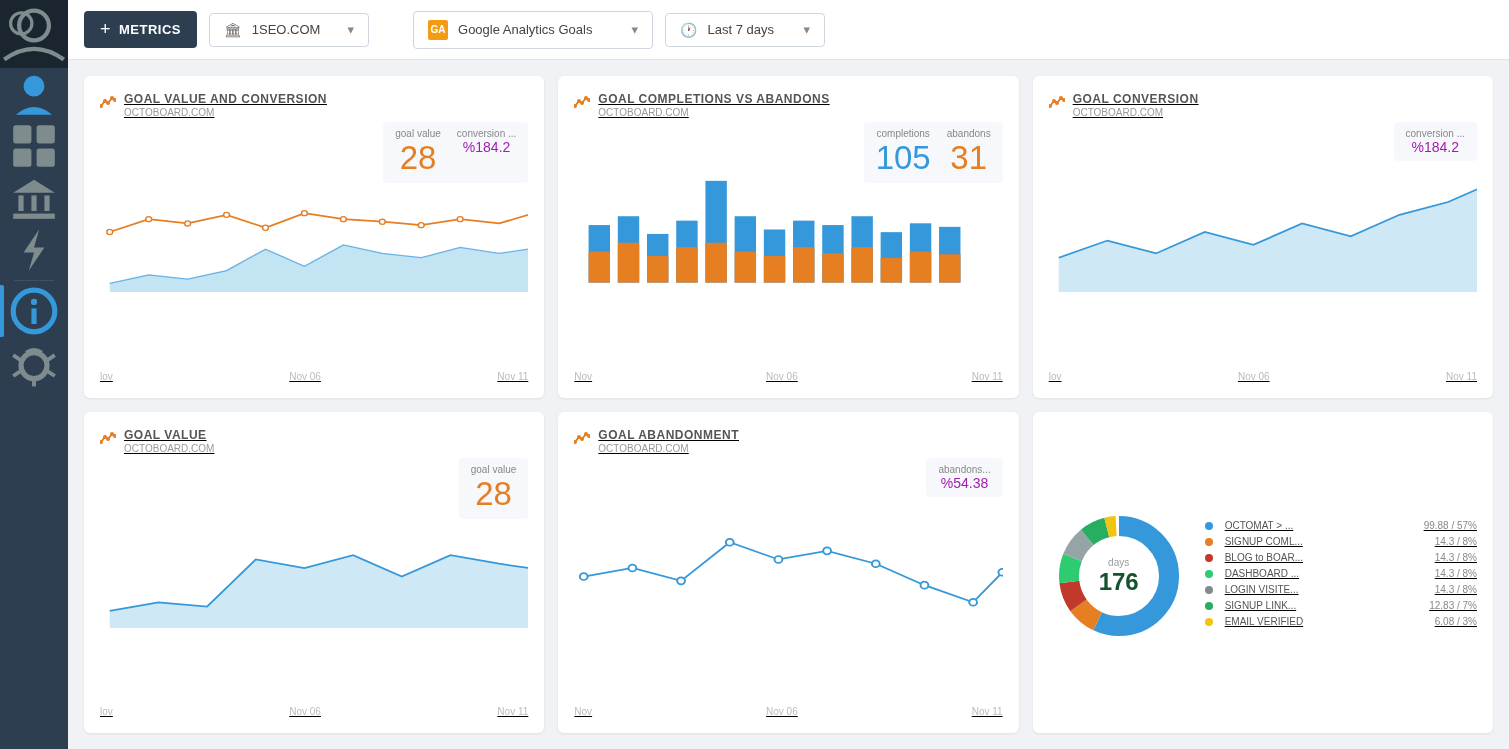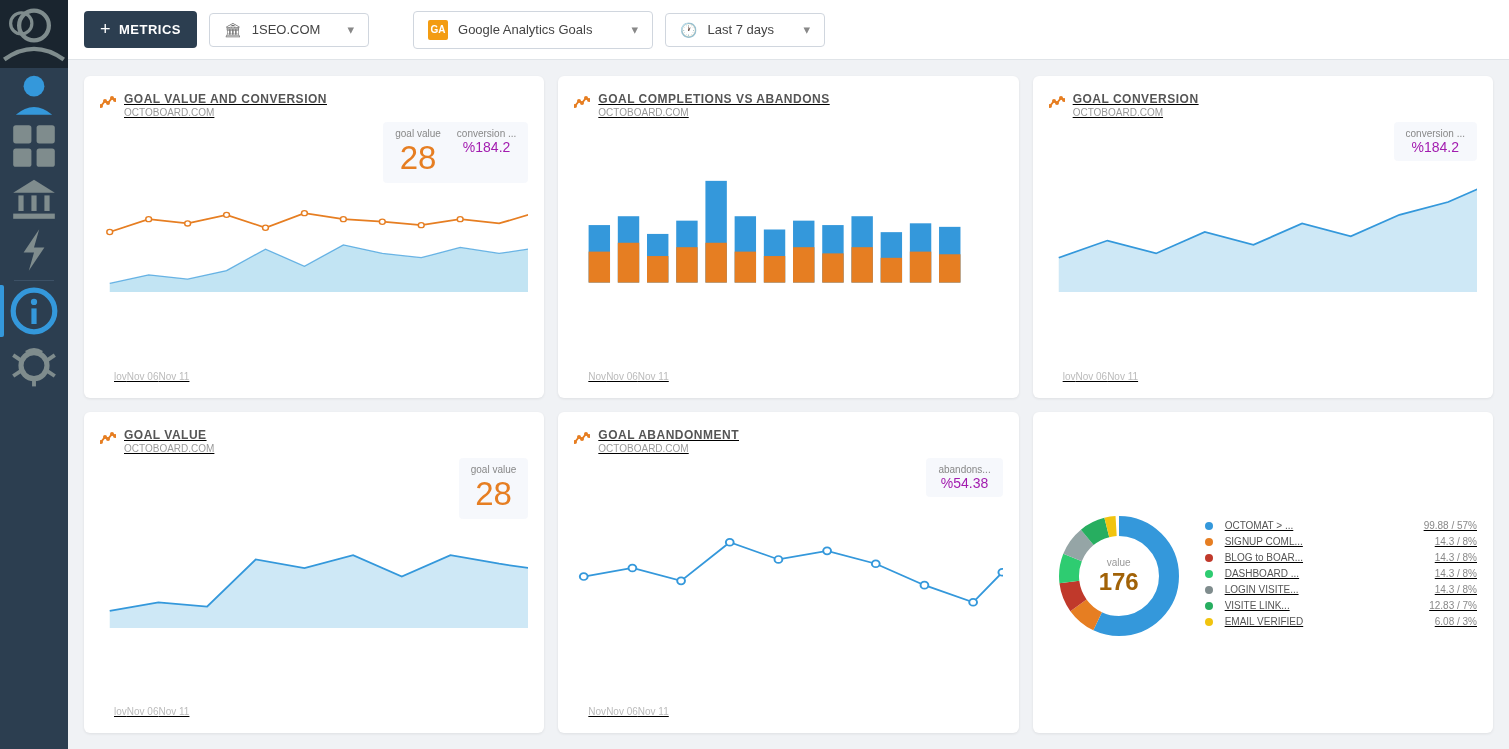--- a/index.html
+++ b/index.html
@@ -195,25 +195,24 @@
     
     .chart-area {
       flex: 1;
       margin-top: 8px;
       position: relative;
     }
 
     
     .x-labels {
       display: flex;
-      justify-content: flex-start;
+      justify-content: space-between;
       padding: 2px 0 0;
       font-size: 10px;
       color: #bbb;
-      margin-left: 14px;
     }
 
     
     svg { width: 100%; height: 100%; }
 
     
     .donut-area {
       display: flex;
       gap: 16px;
       flex: 1;
@@ -226,21 +225,21 @@
       flex-shrink: 0;
       position: relative;
     }
     .donut-center {
       position: absolute;
       top: 50%; left: 50%;
       transform: translate(-50%, -50%);
       text-align: center;
     }
     .donut-center-label { font-size: 10px; color: #999; }
-    .donut-center-value { font-size: 24px; font-weight: 700; color: #a16207; }
+    .donut-center-value { font-size: 24px; font-weight: 700; color: #14532d; }
 
     .legend { flex: 1; }
     .legend-item {
       display: flex;
       align-items: center;
       gap: 12px;
       font-size: 10px;
       color: #666;
       margin-bottom: 5px;
     }
@@ -409,20 +408,30 @@
               <circle cx="12" cy="4" r="2" fill="#e67e22"></circle>
               <circle cx="15" cy="6" r="2" fill="#e67e22"></circle>
             </svg>
         </span>
         <div class="card-title-block">
           <div class="card-title">GOAL COMPLETIONS VS ABANDONS</div>
           <div class="card-subtitle">OCTOBOARD.COM</div>
         </div>
       </div>
       <div class="card-body">
+        <div class="stats-row">
+          <div class="stat-item">
+            <div class="stat-label">completions</div>
+            <div class="stat-value blue">105</div>
+          </div>
+          <div class="stat-item">
+            <div class="stat-label">abandons</div>
+            <div class="stat-value orange">31</div>
+          </div>
+        </div>
         <div class="chart-area" style="margin-top:50px; flex:1;">
           <svg viewBox="0 0 440 130" preserveAspectRatio="none" style="height:115px; width:100%;">
 
             <rect x="15" y="60" width="22" height="65" fill="#3498db"></rect>
             <rect x="15" y="90" width="22" height="35" fill="#e67e22"></rect>
             <rect x="45" y="50" width="22" height="75" fill="#3498db"></rect>
             <rect x="45" y="80" width="22" height="45" fill="#e67e22"></rect>
             <rect x="75" y="70" width="22" height="55" fill="#3498db"></rect>
             <rect x="75" y="95" width="22" height="30" fill="#e67e22"></rect>
             <rect x="105" y="55" width="22" height="70" fill="#3498db"></rect>
@@ -586,21 +595,21 @@
 
               <circle cx="70" cy="70" r="50" fill="none" stroke="#3498db" stroke-width="20" stroke-dasharray="178.9 314.16" stroke-dashoffset="0" transform="rotate(-90 70 70)"></circle>
               <circle cx="70" cy="70" r="50" fill="none" stroke="#e67e22" stroke-width="20" stroke-dasharray="25.1 314.16" stroke-dashoffset="-178.9" transform="rotate(-90 70 70)"></circle>
               <circle cx="70" cy="70" r="50" fill="none" stroke="#c0392b" stroke-width="20" stroke-dasharray="25.1 314.16" stroke-dashoffset="-204.0" transform="rotate(-90 70 70)"></circle>
               <circle cx="70" cy="70" r="50" fill="none" stroke="#2ecc71" stroke-width="20" stroke-dasharray="25.1 314.16" stroke-dashoffset="-229.1" transform="rotate(-90 70 70)"></circle>
               <circle cx="70" cy="70" r="50" fill="none" stroke="#95a5a6" stroke-width="20" stroke-dasharray="25.1 314.16" stroke-dashoffset="-254.2" transform="rotate(-90 70 70)"></circle>
               <circle cx="70" cy="70" r="50" fill="none" stroke="#27ae60" stroke-width="20" stroke-dasharray="22.0 314.16" stroke-dashoffset="-279.3" transform="rotate(-90 70 70)"></circle>
               <circle cx="70" cy="70" r="50" fill="none" stroke="#f1c40f" stroke-width="20" stroke-dasharray="9.4 314.16" stroke-dashoffset="-301.3" transform="rotate(-90 70 70)"></circle>
             </svg>
             <div class="donut-center">
-              <div class="donut-center-label">value</div>
+              <div class="donut-center-label">days</div>
               <div class="donut-center-value">176</div>
             </div>
           </div>
           <div class="legend" id="legend-container">
           <div class="legend-item">
     <div class="legend-dot" style="background:#3498db"></div>
     <span class="legend-name">OCTOMAT &gt; ...</span>
     <span class="legend-values">99.88 /  57%</span>
   </div>
               <div class="legend-item">
@@ -618,21 +627,21 @@
     <span class="legend-name">DASHBOARD ...</span>
     <span class="legend-values">14.3  /   8%</span>
   </div>
               <div class="legend-item">
     <div class="legend-dot" style="background:#7f8c8d"></div>
     <span class="legend-name">LOGIN VISITE...</span>
     <span class="legend-values">14.3  /   8%</span>
   </div>
               <div class="legend-item">
     <div class="legend-dot" style="background:#27ae60"></div>
-    <span class="legend-name">VISITE LINK...</span>
+    <span class="legend-name">SIGNUP LINK...</span>
     <span class="legend-values">12.83 /   7%</span>
   </div>
               <div class="legend-item">
     <div class="legend-dot" style="background:#f1c40f"></div>
     <span class="legend-name">EMAIL VERIFIED</span>
     <span class="legend-values">6.08  /   3%</span>
   </div>
             </div>
         </div>
       </div>

